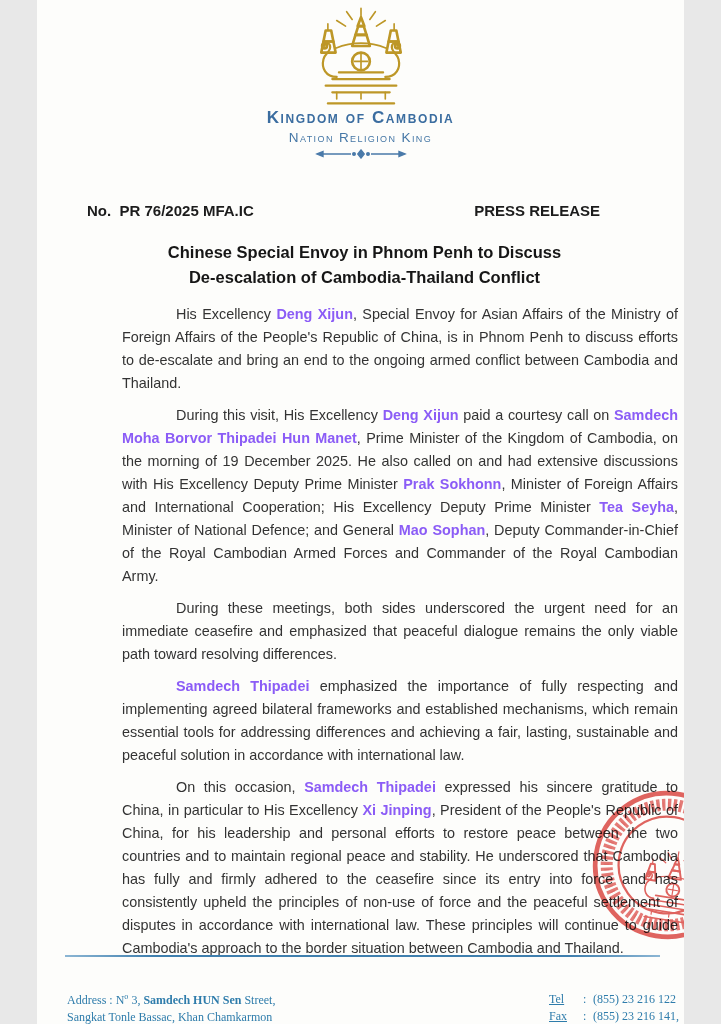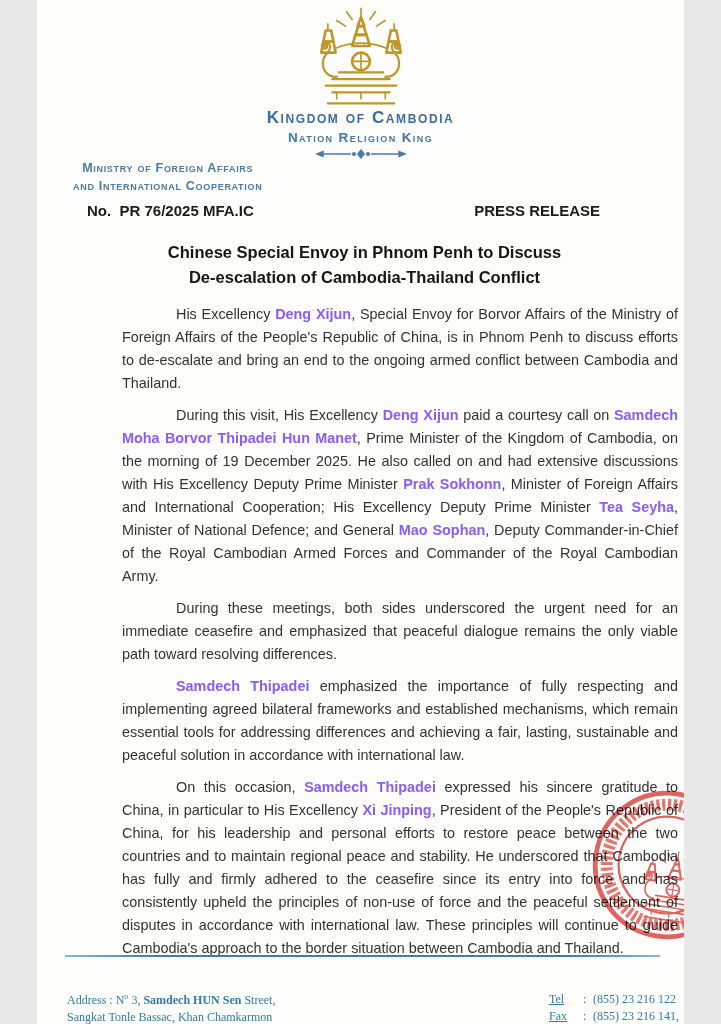--- a/index.html
+++ b/index.html
@@ -11,21 +11,21 @@
   
   .crest-wrap{position:absolute;top:4px;left:0;right:0;display:flex;justify-content:center;}
   .crest-wrap svg{width:150px;height:106px;color:#bd9727;}
   .kingdom-title{
     position:absolute;top:108px;left:0;right:0;text-align:center;
     color:#3b6da0;font-weight:700;font-size:17px;letter-spacing:1.6px;
     font-variant:small-caps;
   }
   .motto{
     position:absolute;top:130px;left:0;right:0;text-align:center;
-    color:#4577a6;font-weight:700;font-size:13.5px;letter-spacing:1.4px;
+    color:#4577a6;font-weight:400;font-size:13.5px;letter-spacing:1.4px;
     font-variant:small-caps;
   }
   .ornament{position:absolute;top:149px;left:0;right:0;display:flex;justify-content:center;}
   .ornament svg{width:92px;height:10px;color:#4a7aa9;}
   .ministry{
     position:absolute;top:159px;left:36px;text-align:center;
     color:#4a7aa9;font-weight:700;font-size:12.5px;letter-spacing:.7px;
     line-height:1.45;font-variant:small-caps;white-space:pre-line;
   }
   .ref-row{
@@ -112,33 +112,31 @@
         <path d="M6 5 h30 M56 5 h30" fill="none"></path>
         <path d="M2 5 l6 -2.5 v5 z"></path>
         <path d="M90 5 l-6 -2.5 v5 z"></path>
         <path d="M46 1 l3.2 4 -3.2 4 -3.2 -4 z"></path>
         <circle cx="39" cy="5" r="1.3"></circle>
         <circle cx="53" cy="5" r="1.3"></circle>
       </g>
     </svg>
   </div>
 
-  <div class="ministry">Ministry of Foreign Affairs
-and International Cooperation</div>
 
   <div class="ref-row">
     <span class="ref-no">No.  PR 76/2025 MFA.IC</span>
     <span class="doc-type">PRESS RELEASE</span>
   </div>
 
   <div class="doc-title">Chinese Special Envoy in Phnom Penh to Discuss
 De-escalation of Cambodia-Thailand Conflict</div>
 
   <div class="body-text">
-    <p><span>His Excellency </span><b>Deng Xijun</b><span>, Special Envoy for Borvor Affairs of the Ministry of Foreign Affairs of the People's Republic of China, is in Phnom Penh to discuss efforts to de-escalate and bring an end to the ongoing armed conflict between Cambodia and Thailand.</span></p>
+    <p><span>His Excellency </span><b>Deng Xijun</b><span>, Special Envoy for Asian Affairs of the Ministry of Foreign Affairs of the People's Republic of China, is in Phnom Penh to discuss efforts to de-escalate and bring an end to the ongoing armed conflict between Cambodia and Thailand.</span></p>
     <p><span>During this visit, His Excellency </span><b>Deng Xijun</b><span> paid a courtesy call on </span><b>Samdech Moha Borvor Thipadei Hun Manet</b><span>, Prime Minister of the Kingdom of Cambodia, on the morning of 19 December 2025. He also called on and had extensive discussions with His Excellency Deputy Prime Minister </span><b>Prak Sokhonn</b><span>, Minister of Foreign Affairs and International Cooperation; His Excellency Deputy Prime Minister </span><b>Tea Seyha</b><span>, Minister of National Defence; and General </span><b>Mao Sophan</b><span>, Deputy Commander-in-Chief of the Royal Cambodian Armed Forces and Commander of the Royal Cambodian Army.</span></p>
     <p><span>During these meetings, both sides underscored the urgent need for an immediate ceasefire and emphasized that peaceful dialogue remains the only viable path toward resolving differences.</span></p>
     <p><b>Samdech Thipadei</b><span> emphasized the importance of fully respecting and implementing agreed bilateral frameworks and established mechanisms, which remain essential tools for addressing differences and achieving a fair, lasting, sustainable and peaceful solution in accordance with international law.</span></p>
     <p><span>On this occasion, </span><b>Samdech Thipadei</b><span> expressed his sincere gratitude to China, in particular to His Excellency </span><b>Xi Jinping</b><span>, President of the People's Republic of China, for his leadership and personal efforts to restore peace between the two countries and to maintain regional peace and stability. He underscored that Cambodia has fully and firmly adhered to the ceasefire since its entry into force and has consistently upheld the principles of non-use of force and the peaceful settlement of disputes in accordance with international law. These principles will continue to guide Cambodia's approach to the border situation between Cambodia and Thailand.</span></p>
   </div>
 
   <div class="stamp">
     <svg viewBox="0 0 150 150">
       <g transform="rotate(9 75 75)">
         <circle cx="75" cy="75" r="69" fill="none" stroke="currentColor" stroke-width="4.5"></circle>

